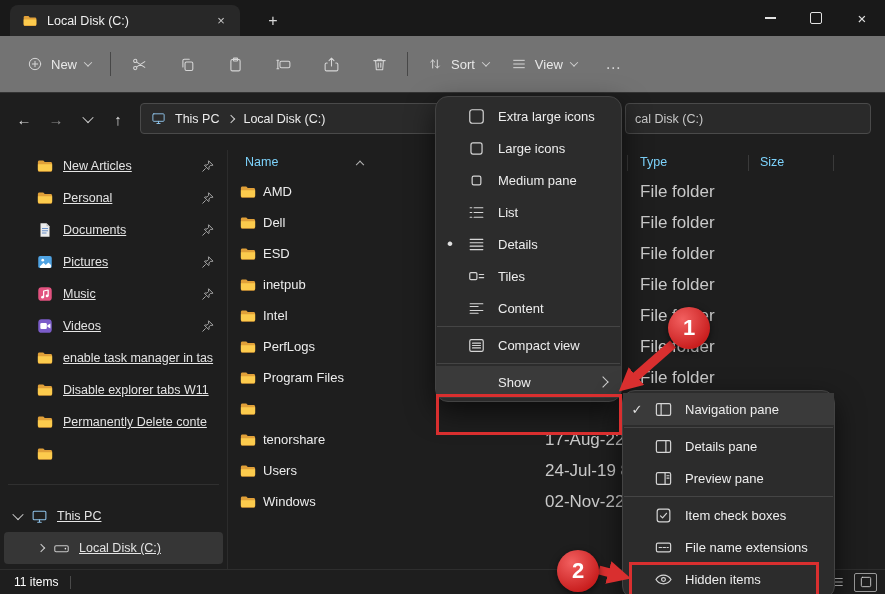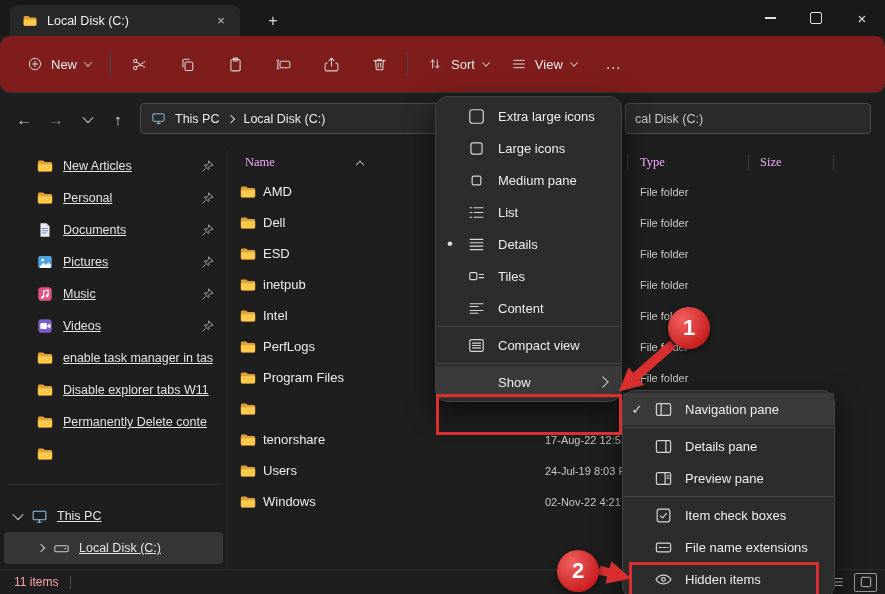--- a/index.html
+++ b/index.html
@@ -26,51 +26,51 @@
        border-radius:8px 8px 0 0;display:flex;align-items:center;gap:9px;padding:0 8px 0 12px;box-sizing:border-box;}
   .tab-title{font-size:12.5px;color:#f0f0f0;flex:1;white-space:nowrap;overflow:hidden;}
   .tab-close{width:22px;height:20px;border-radius:4px;display:flex;align-items:center;justify-content:center;color:#c9c9c9;font-size:13px;}
   .newtab{position:absolute;left:260px;top:9px;width:26px;height:23px;border-radius:4px;display:flex;align-items:center;justify-content:center;color:#d8d8d8;font-size:16px;}
   .wctrls{position:absolute;right:0;top:0;display:flex;height:36px;}
   .wc{width:46px;height:36px;display:flex;align-items:center;justify-content:center;color:#e2e2e2;}
   .wc .min-glyph{width:11px;height:1.3px;background:#e2e2e2;}
   .wc .max-glyph{width:10px;height:10px;border:1.2px solid #e2e2e2;border-radius:2px;}
   .wc.close{font-size:15px;}
   
-  .toolbar{position:absolute;left:0;top:36px;right:0;height:57px;background:#7f1d1d;
-           display:flex;align-items:center;padding-left:16px;box-sizing:border-box;border-bottom:1px solid #333;border-radius:10px;}
+  .toolbar{position:absolute;left:0;top:36px;right:0;height:57px;background:#737373;
+           display:flex;align-items:center;padding-left:16px;box-sizing:border-box;border-bottom:1px solid #333;}
   .tb-new{display:flex;align-items:center;gap:8px;padding:7px 11px;border-radius:5px;color:#e8e8e8;}
   .tb-ic{width:40px;height:36px;display:flex;align-items:center;justify-content:center;border-radius:5px;color:#d6d6d6;}
   .tb-sep{width:1px;height:24px;background:#474747;margin:0 8px;}
   .tb-row{display:flex;align-items:center;gap:8px;}
   .ellipsis-btn{font-size:16px;color:#d6d6d6;letter-spacing:1px;margin-left:6px;}
   
   .addr{position:absolute;left:0;top:93px;right:0;height:52px;background:#1e1e1e;}
   .nav-btn{position:absolute;top:12px;width:28px;height:28px;display:flex;align-items:center;justify-content:center;border-radius:4px;font-size:15px;color:#dcdcdc;}
   .crumbbox{position:absolute;left:140px;top:10px;width:480px;height:31px;background:#2a2a2a;border:1px solid #4a4a4a;border-radius:4px;display:flex;align-items:center;gap:9px;padding:0 10px;box-sizing:border-box;}
   .crumb{color:#ececec;font-size:12.5px;white-space:nowrap;}
   .searchbox{position:absolute;left:625px;top:10px;width:246px;height:31px;background:#2a2a2a;border:1px solid #4a4a4a;border-radius:4px;display:flex;align-items:center;padding:0 9px;box-sizing:border-box;color:#c8c8c8;font-size:12.5px;}
   
   .sidebar{position:absolute;left:0;top:150px;width:228px;bottom:24px;border-right:1px solid #2c2c2c;box-sizing:border-box;overflow:hidden;text-decoration:underline;}
   .side-item{height:32px;display:flex;align-items:center;gap:9px;padding:0 12px 0 36px;}
   .side-label{flex:1;white-space:nowrap;overflow:hidden;font-size:12.5px;color:#e3e3e3;}
   .side-sep{height:1px;background:#303030;margin:14px 8px 15px;}
   .tree-item{height:32px;display:flex;align-items:center;gap:9px;padding:0 12px 0 14px;}
   .tree-item.lvl2{padding-left:34px;margin:0 4px;border-radius:4px;}
   .tree-item.sel{background:#363636;}
   
-  .colhdr{position:absolute;left:229px;top:150px;right:0;height:26px;color:#f0abfc;font-size:12.5px;font-family:Liberation Serif, serif;}
+  .colhdr{position:absolute;left:229px;top:150px;right:0;height:26px;color:#7dd3fc;font-size:12.5px;}
   .colhdr .h{position:absolute;top:5px;}
   .colhdr .vdiv{position:absolute;top:5px;height:16px;width:1px;background:#3a3a3a;}
   .rows{position:absolute;left:229px;top:176px;right:0;}
   .frow{height:31px;display:grid;grid-template-columns:24px 282px 95px 110px 1fr;align-items:center;padding-left:10px;}
   .fname{color:#ececec;white-space:nowrap;overflow:hidden;}
-  .fdate,.ftype{color:#c9c9c9;font-size:11px;white-space:nowrap;}
-  
-  .statusbar{position:absolute;left:0;bottom:0;right:0;height:24px;background:#1e1e1e;border-top:1px solid #2e2e2e;display:flex;align-items:center;font-size:12px;color:#fca5a5;}
+  .fdate,.ftype{color:#c9c9c9;font-size:17px;white-space:nowrap;}
+  
+  .statusbar{position:absolute;left:0;bottom:0;right:0;height:24px;background:#1e1e1e;border-top:1px solid #2e2e2e;display:flex;align-items:center;font-size:12px;color:#ffffff;}
   .status-count{margin-left:14px;}
   .status-div{width:1px;height:13px;background:#4a4a4a;margin-left:12px;}
   .status-views{position:absolute;right:8px;display:flex;gap:7px;align-items:center;}
   .sv{width:21px;height:17px;display:flex;align-items:center;justify-content:center;border-radius:2px;color:#cfcfcf;}
   .sv.boxed{border:1px solid #9a9a9a;}
   
   .menu{position:absolute;background:#2c2c2c;border:1px solid #434343;border-radius:13px;
         box-shadow:0 10px 28px rgba(0,0,0,.6);padding:3px 0;box-sizing:border-box;z-index:25;}
   .vmenu{left:435px;top:96px;width:187px;}
   .smenu{left:622px;top:390px;width:213px;z-index:30;padding-top:2px;}

